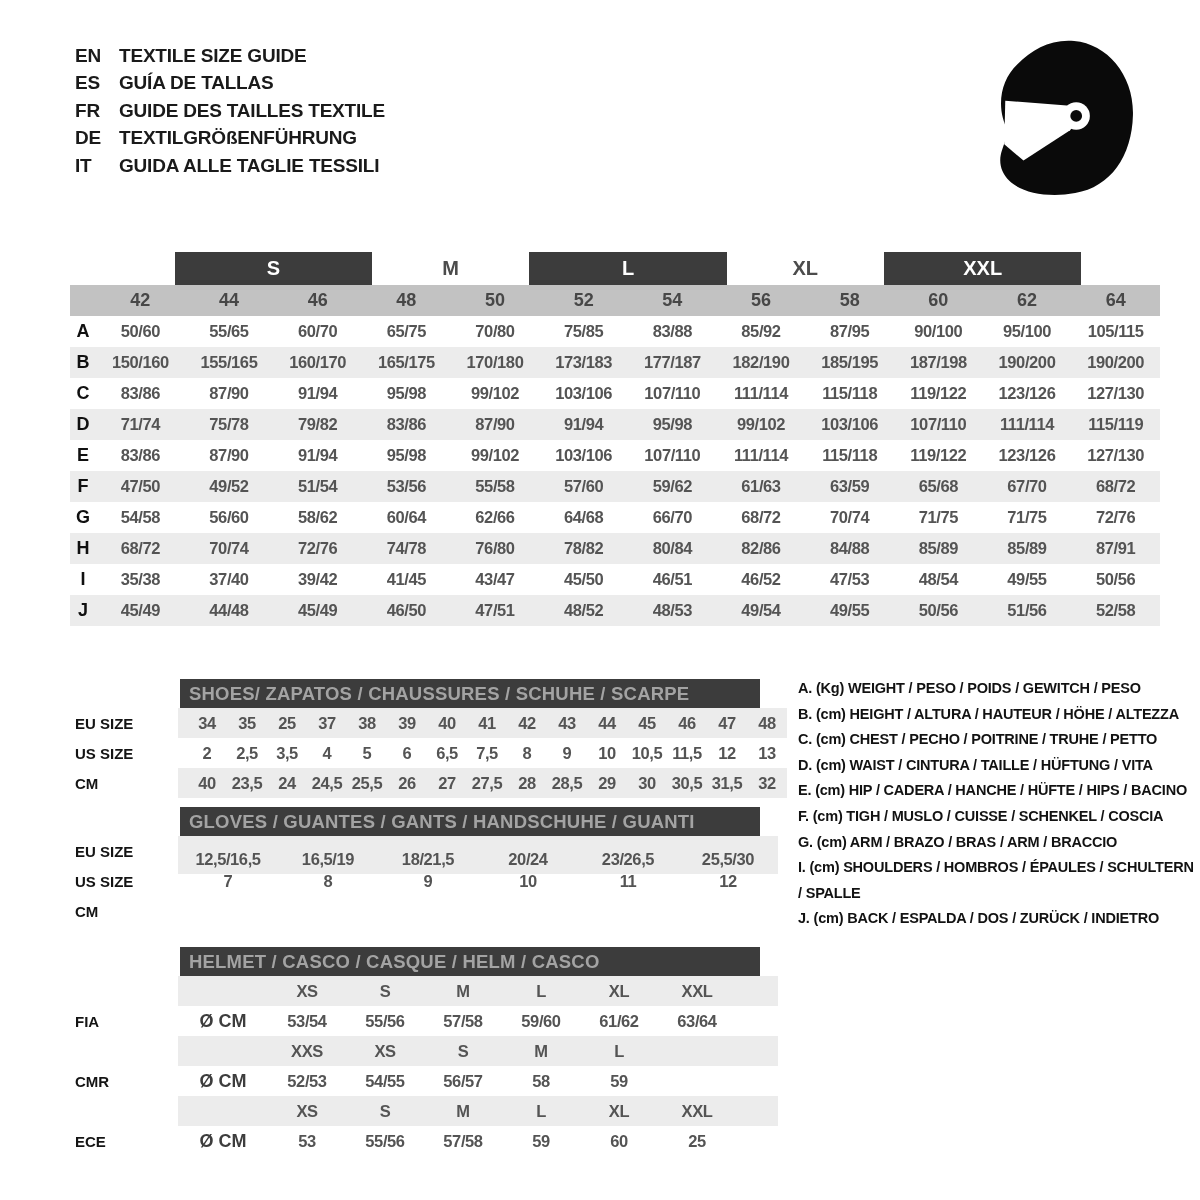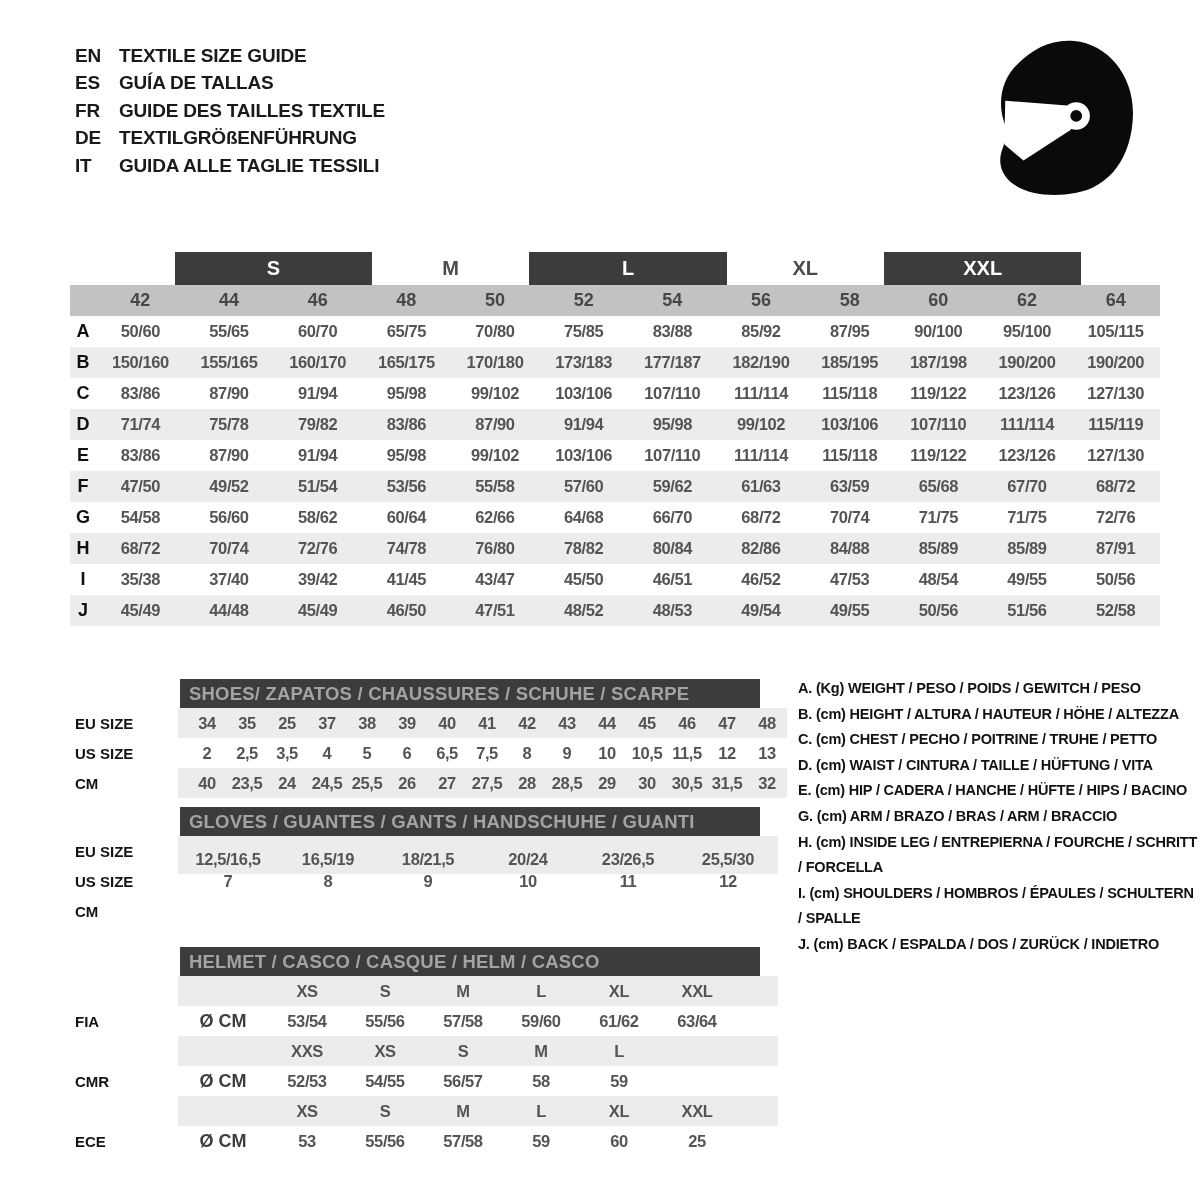--- a/index.html
+++ b/index.html
@@ -404,20 +404,20 @@
       <div class="scell">60</div>
       <div class="scell">25</div>
     </div>
 
   <div class="legend" id="legend">
       <div class="legend-item">A. (Kg) WEIGHT / PESO / POIDS / GEWITCH / PESO</div>
       <div class="legend-item">B. (cm) HEIGHT / ALTURA / HAUTEUR / HÖHE / ALTEZZA</div>
       <div class="legend-item">C. (cm) CHEST / PECHO / POITRINE / TRUHE / PETTO</div>
       <div class="legend-item">D. (cm) WAIST / CINTURA / TAILLE / HÜFTUNG / VITA</div>
       <div class="legend-item">E. (cm) HIP / CADERA / HANCHE / HÜFTE / HIPS / BACINO</div>
+      <div class="legend-item">F. (cm) TIGH / MUSLO / CUISSE / SCHENKEL / COSCIA</div>
       <div class="legend-item">G. (cm) ARM / BRAZO / BRAS / ARM / BRACCIO</div>
-      <div class="legend-item">H. (cm) INSIDE LEG / ENTREPIERNA / FOURCHE / SCHRITT / FORCELLA</div>
       <div class="legend-item">I. (cm) SHOULDERS / HOMBROS / ÉPAULES / SCHULTERN / SPALLE</div>
       <div class="legend-item">J. (cm) BACK / ESPALDA / DOS / ZURÜCK / INDIETRO</div>
     </div>
 
   <div class="cutbar"></div>
 </div>
 
 </body></html>

